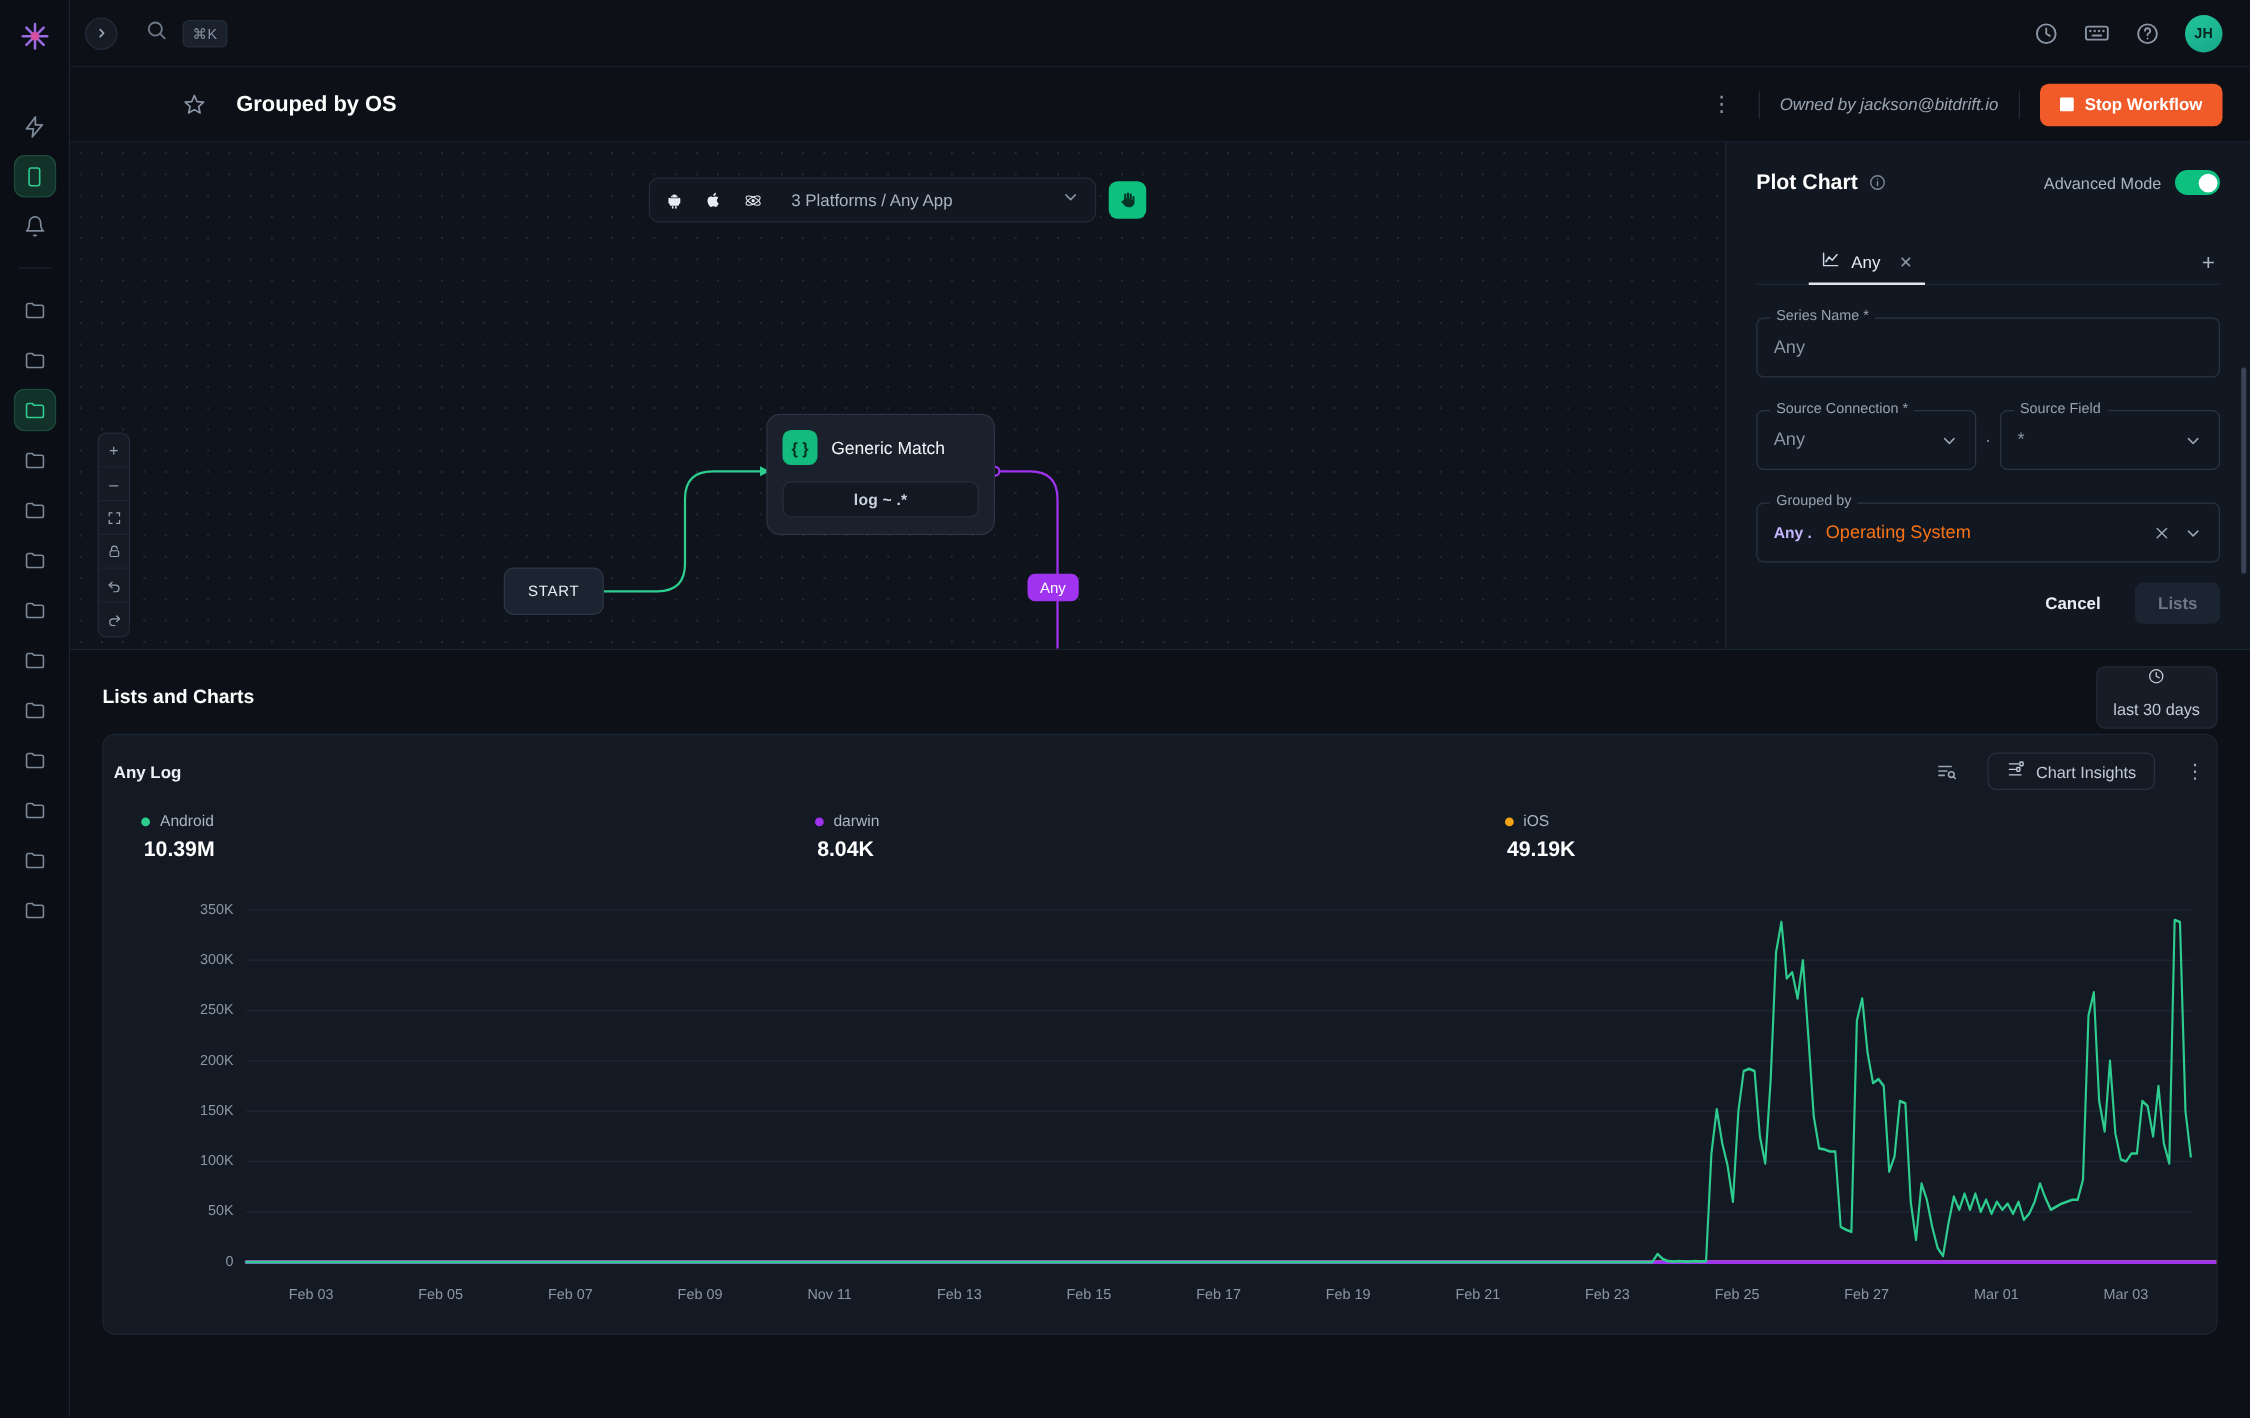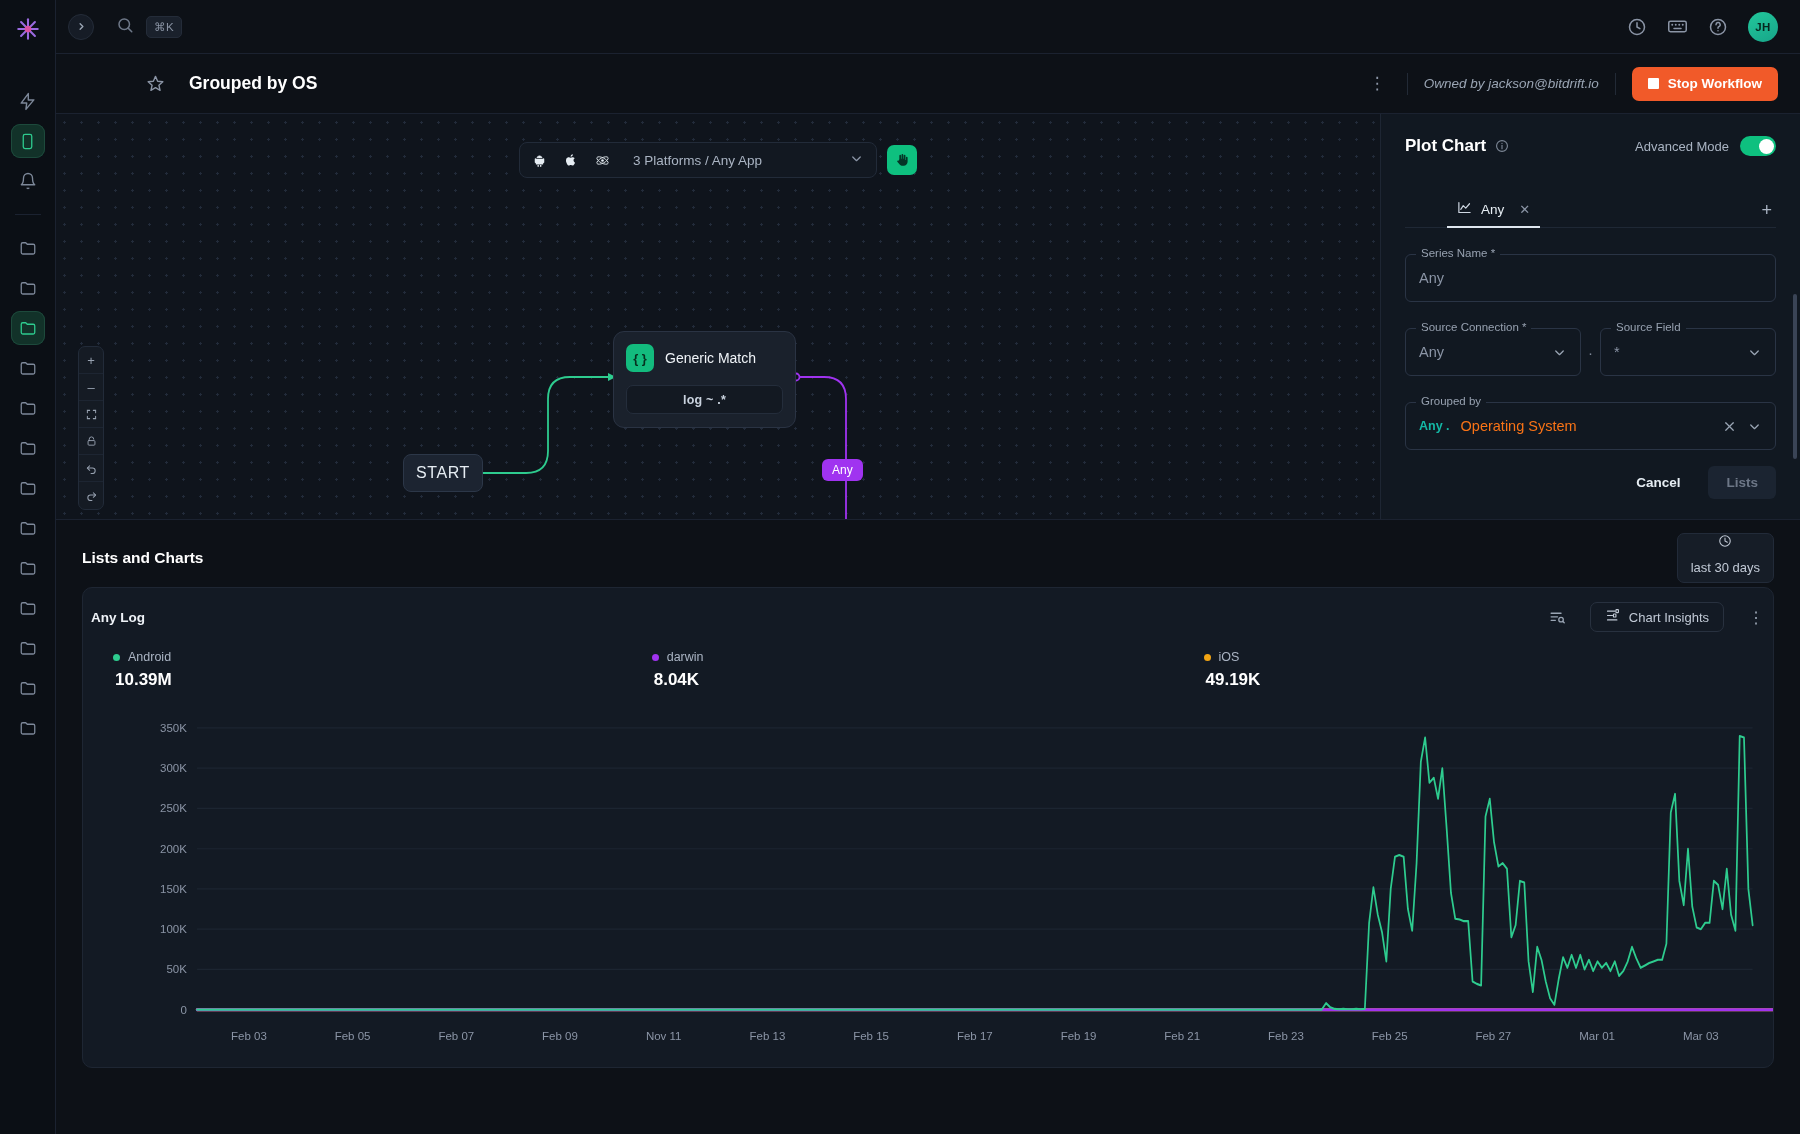--- a/index.html
+++ b/index.html
@@ -134,21 +134,21 @@
   }
   .zt:last-child { border-bottom: none; }
 
   
   .node-start {
     position: absolute; left: 347px; top: 340px;
     width: 80px; height: 38px; border-radius: 8px;
     background: #1c2431; border: 1px solid #2c3span;
     border: 1px solid #2c3748;
     display: flex; align-items: center; justify-content: center;
-    font-size: 16px; color: #e6edf3; letter-spacing: .6px;
+    font-size: 12px; color: #e6edf3; letter-spacing: .6px;
     cursor: pointer;
   }
   .node-gm {
     position: absolute; left: 557px; top: 217px;
     width: 183px; border-radius: 11px;
     background: #1a212c; border: 1px solid #2a3343;
     padding: 12px 12px 13px; cursor: pointer;
   }
   .node-gm-head { display: flex; align-items: center; gap: 11px; }
   .ico-sq {
@@ -213,21 +213,21 @@
     background: #111821; font-size: 11.5px; color: #97a1b0;
   }
   .field-val { font-size: 14.5px; color: #8b95a6; }
   .field-caret { margin-left: auto; color: #9aa5b4; display: flex; }
   .field-x { margin-left: auto; color: #9aa5b4; display: flex; padding-right: 10px; }
   .row2 { display: flex; gap: 0; align-items: center; }
   .row2 .field { margin-top: 26px; }
   .f-src { flex: 1 1 0; }
   .dot-sep { color: #7e8897; padding: 0 7px; margin-top: 26px; font-size: 15px; }
   .f-fld { flex: 1 1 0; }
-  .grp-val-b { font-size: 12.5px; font-weight: bold; color: #14b8a6; }
+  .grp-val-b { font-size: 12.5px; font-weight: bold; color: #c4b5fd; }
   .grp-val { font-size: 14.5px; color: #f97316; margin-left: 11px; }
 
   .cfg-actions { position: absolute; right: 24px; bottom: 20px; display: flex; gap: 12px; }
   .btn-ghost {
     background: transparent; border: none; color: #e6edf3;
     font-size: 13.5px; font-weight: bold; padding: 9px 16px; cursor: pointer;
     font-family: "Liberation Sans", sans-serif;
   }
   .btn-save {
     background: #1b2431; border: none; color: #6d7embed; color: #6d7787;

